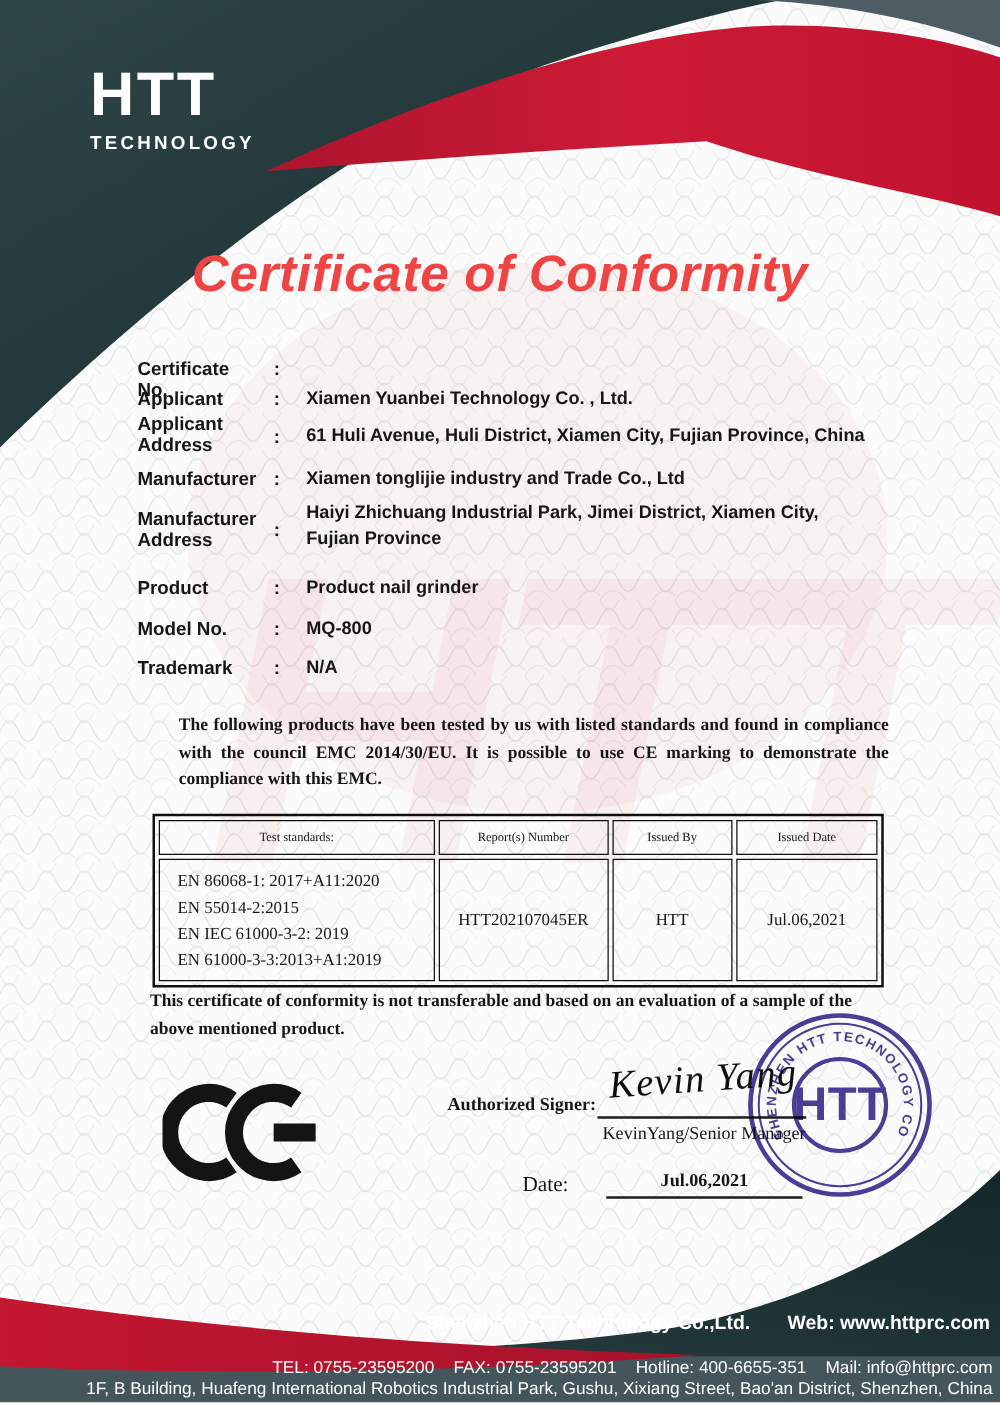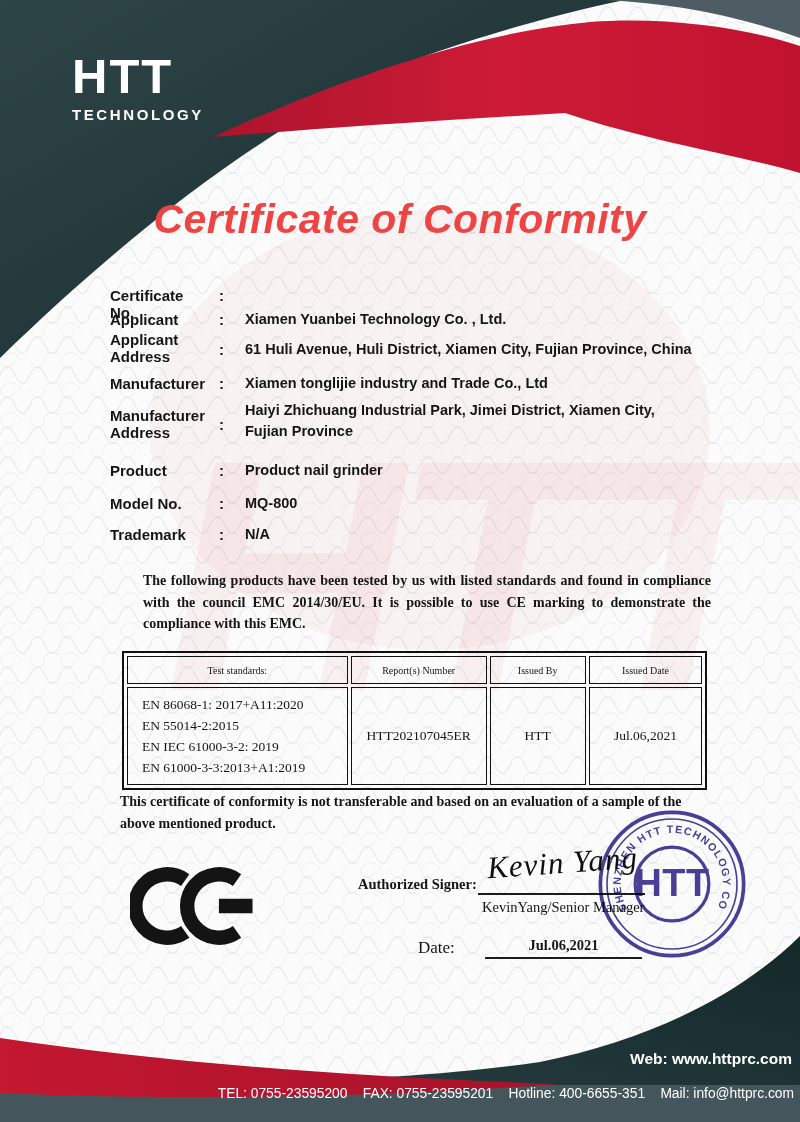--- a/index.html
+++ b/index.html
@@ -201,17 +201,19 @@
     <circle cx="85" cy="85" r="63.5" fill="none" stroke="#3d3191" stroke-width="1.6"></circle>
     <circle cx="85" cy="85" r="36" fill="none" stroke="#3d3191" stroke-width="3.2"></circle>
     <path id="stampArc" d="M41.7,110 A50,50 0 1 1 128.3,110" fill="none"></path>
     <text font-family="Liberation Sans, sans-serif" font-size="10.5" font-weight="bold" fill="#3d3191" letter-spacing="1.2">
       <textPath href="#stampArc" startOffset="0">SHENZHEN HTT TECHNOLOGY CO.,LTD</textPath>
     </text>
     <text x="85" y="97" text-anchor="middle" font-family="Liberation Sans, sans-serif" font-size="37" font-weight="bold" letter-spacing="0.5" fill="#3d3191">HTT</text>
   </svg>
 
   <div class="abs f-line1">
+    <span>Shenzhen HTT Technology Co.,Ltd.</span>
     <span>Web: www.httprc.com</span>
   </div>
   <div class="abs f-contacts">TEL: 0755-23595200    FAX: 0755-23595201    Hotline: 400-6655-351    Mail: info@httprc.com</div>
+  <div class="abs f-address">1F, B Building, Huafeng International Robotics Industrial Park, Gushu, Xixiang Street, Bao'an District, Shenzhen, China</div>
 
 </div>
 
 </body></html>

